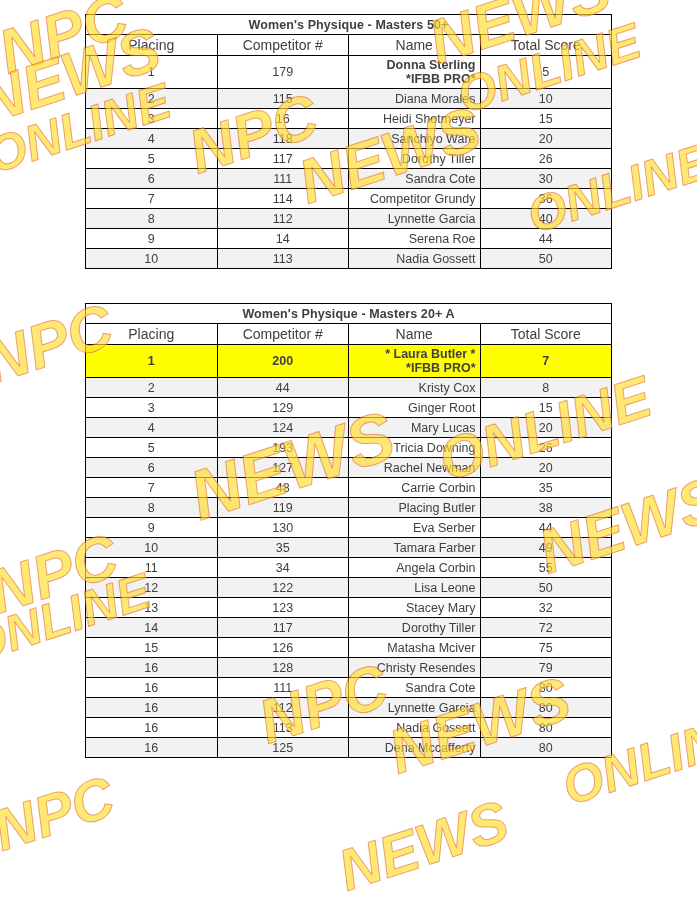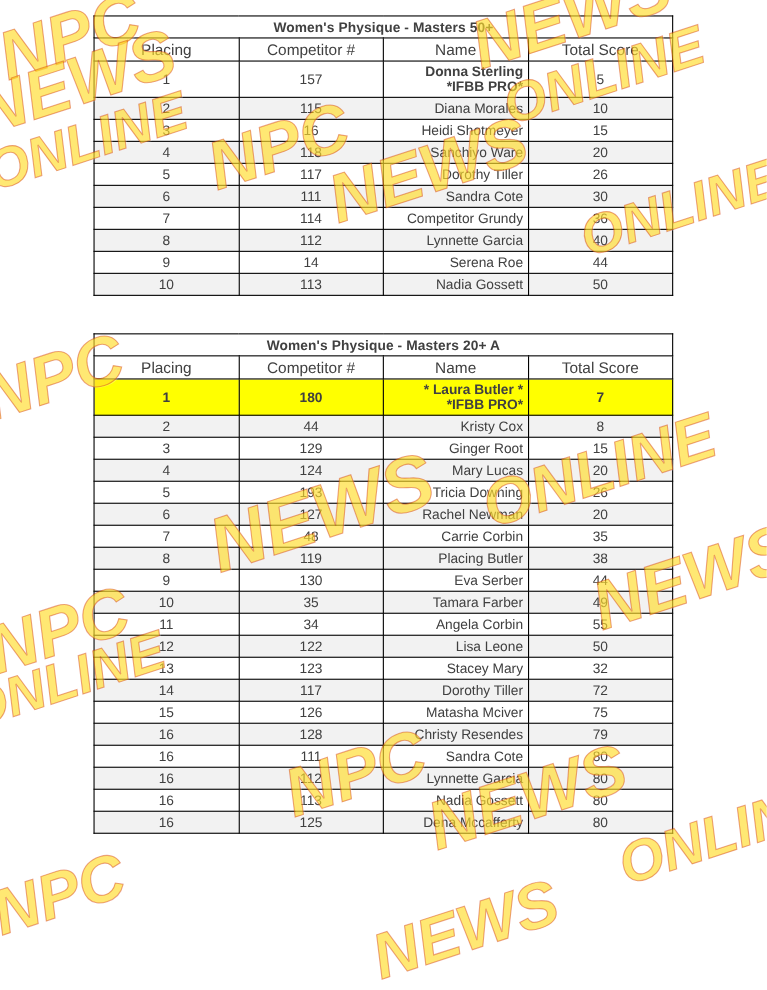--- a/index.html
+++ b/index.html
@@ -97,21 +97,21 @@
           <tr>
             <th class="col-head c-place">Placing</th>
             <th class="col-head c-num">Competitor #</th>
             <th class="col-head c-name">Name</th>
             <th class="col-head c-score">Total Score</th>
           </tr>
         </thead>
         <tbody>
           <tr class="row-plain row-bold">
             <td class="c-place">1</td>
-            <td class="c-num">157</td>
+            <td class="c-num">179</td>
             <td class="c-name">Donna Sterling *IFBB PRO*</td>
             <td class="c-score">5</td>
           </tr>
           <tr class="row-alt">
             <td class="c-place">2</td>
             <td class="c-num">115</td>
             <td class="c-name">Diana Morales</td>
             <td class="c-score">10</td>
           </tr>
           <tr class="row-plain">
@@ -173,21 +173,21 @@
           <tr>
             <th class="col-head c-place">Placing</th>
             <th class="col-head c-num">Competitor #</th>
             <th class="col-head c-name">Name</th>
             <th class="col-head c-score">Total Score</th>
           </tr>
         </thead>
         <tbody>
           <tr class="row-highlight">
             <td class="c-place">1</td>
-            <td class="c-num">180</td>
+            <td class="c-num">200</td>
             <td class="c-name">* Laura Butler * *IFBB PRO*</td>
             <td class="c-score">7</td>
           </tr>
           <tr class="row-alt">
             <td class="c-place">2</td>
             <td class="c-num">44</td>
             <td class="c-name">Kristy Cox</td>
             <td class="c-score">8</td>
           </tr>
           <tr class="row-plain">

